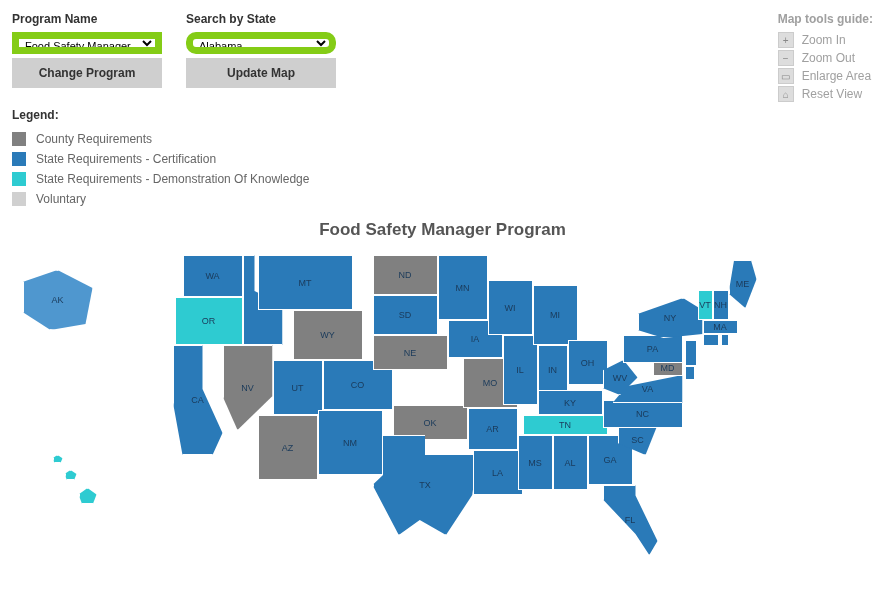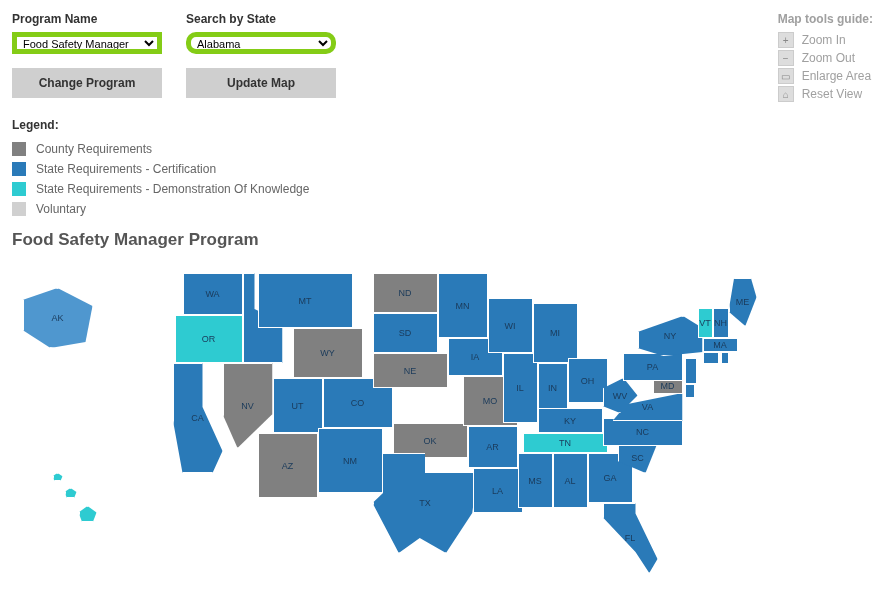--- a/index.html
+++ b/index.html
@@ -15,26 +15,26 @@
   .top-row {
     display: flex;
     align-items: flex-start;
     gap: 24px;
     position: relative;
   }
   .control-group { display: flex; flex-direction: column; }
   .control-label { font-weight: bold; color: #333; margin-bottom: 6px; font-size: 12px; }
   select {
     height: 22px;
-    border: 5px solid #84cc16;
+    border: 7px solid #84cc16;
     background: #fff;
     font-size: 11px;
     padding: 0 2px;
   }
-  .btn-row { display: flex; gap: 24px; margin-top: 14px; }
+  .btn-row { display: flex; gap: 24px; margin-top: 4px; }
   button.action {
     width: 150px;
     height: 30px;
     background: #cfcfcf;
     border: none;
     font-weight: bold;
     font-size: 12px;
     cursor: pointer;
     color: #333;
   }
@@ -51,21 +51,21 @@
     width: 14px; height: 14px;
     background: #ddd;
     border: 1px solid #ccc;
     display: inline-flex; align-items: center; justify-content: center;
     font-size: 10px; color: #888;
   }
   .legend { margin-top: 20px; }
   .legend-title { font-weight: bold; color: #333; margin-bottom: 10px; }
   .legend-item { display: flex; align-items: center; gap: 10px; margin-bottom: 6px; color: #666; font-size: 12px; }
   .swatch { width: 14px; height: 14px; }
-  .map-title { text-align: left; font-weight: bold; color: #555; font-size: 17px; margin-top: 14px; margin-bottom: 8px; }
+  .map-title { text-align: center; font-weight: bold; color: #555; font-size: 17px; margin-top: 14px; }
   .map-area {
     position: relative;
     width: 720px;
     height: 340px;
     margin: 0 auto;
   }
   .state {
     position: absolute;
     display: flex;
     align-items: center;

